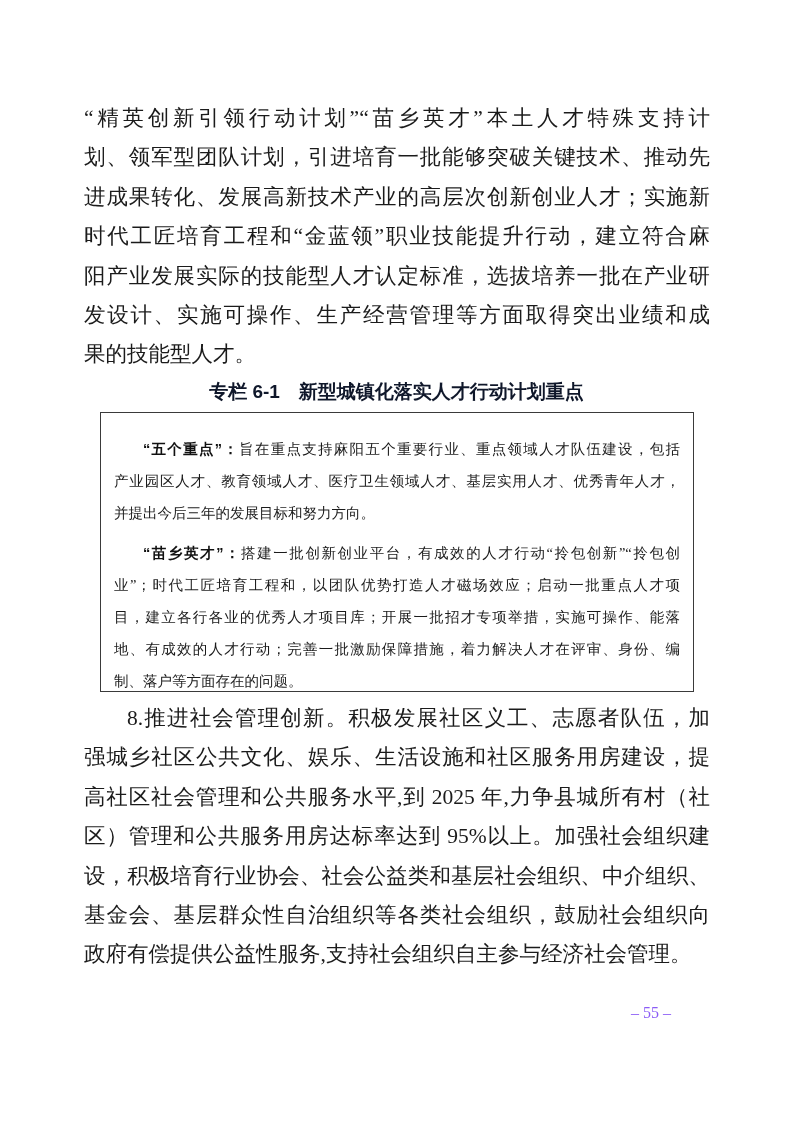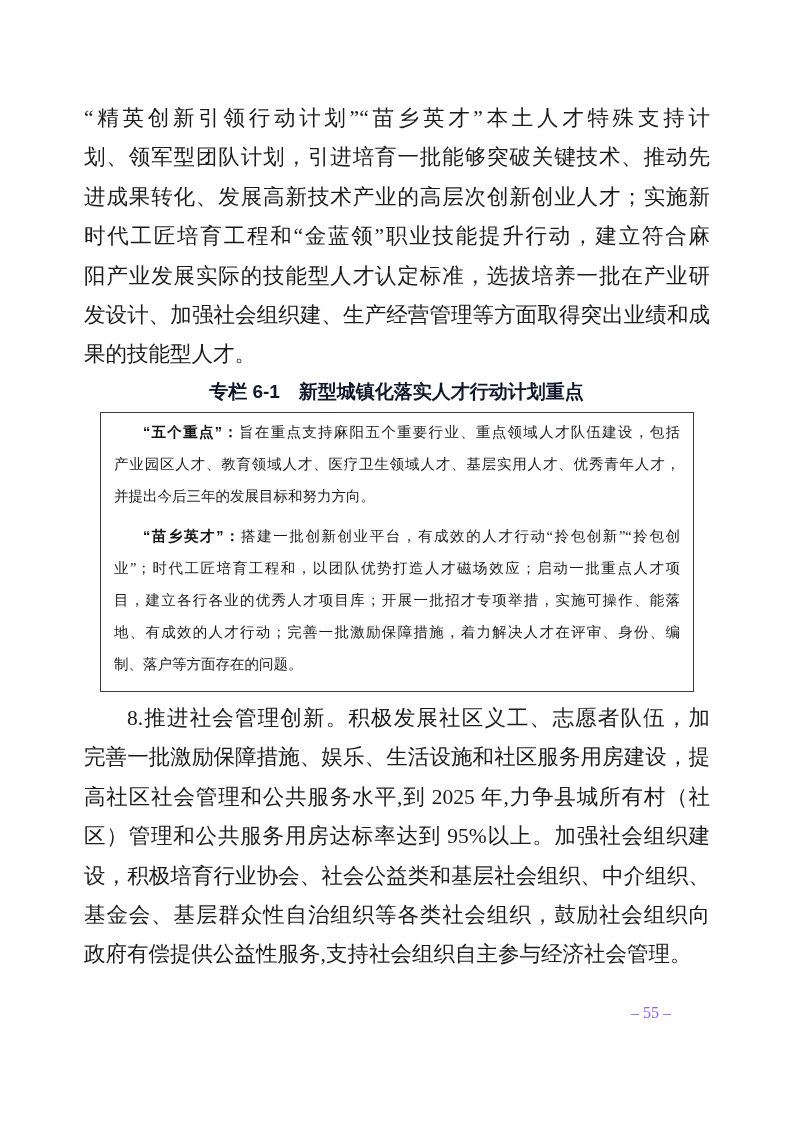--- a/index.html
+++ b/index.html
@@ -53,21 +53,21 @@
   }
   
   .feature-box {
     position: absolute;
     left: 100px;
     top: 412px;
     width: 594px;
     height: 280px;
     box-sizing: border-box;
     border: 1.5px solid #3a3a3a;
-    padding: 3px 13px 6px 13px;
+    padding: 20px 13px 6px 13px;
     font-size: 14.5px;
     line-height: 32px;
     background: #ffffff;
   }
   .feature-box .jline {
     height: 32px;
   }
   .section-gap {
     height: 8px;
   }
@@ -92,21 +92,21 @@
 <body>
 
 <div class="page">
 
   <div class="bodyblock" style="top:99px;">
     <div class="jline">“精英创新引领行动计划”“苗乡英才”本土人才特殊支持计</div>
     <div class="jline">划、领军型团队计划，引进培育一批能够突破关键技术、推动先</div>
     <div class="jline">进成果转化、发展高新技术产业的高层次创新创业人才；实施新</div>
     <div class="jline">时代工匠培育工程和“金蓝领”职业技能提升行动，建立符合麻</div>
     <div class="jline">阳产业发展实际的技能型人才认定标准，选拔培养一批在产业研</div>
-    <div class="jline">发设计、加强社会组织建、生产经营管理等方面取得突出业绩和成</div>
+    <div class="jline">发设计、实施可操作、生产经营管理等方面取得突出业绩和成</div>
     <div class="jline end">果的技能型人才。</div>
   </div>
 
   <div class="box-title">专栏 6-1　新型城镇化落实人才行动计划重点</div>
 
   <div class="feature-box">
     <div>
       <div class="jline ind"><span class="blabel">“五个重点”：</span><span>旨在重点支持麻阳五个重要行业、重点领域人才队伍建设，包括</span></div>
       <div class="jline">产业园区人才、教育领域人才、医疗卫生领域人才、基层实用人才、优秀青年人才，</div>
       <div class="jline end">并提出今后三年的发展目标和努力方向。</div>
@@ -116,21 +116,21 @@
       <div class="jline ind"><span class="blabel">“苗乡英才”：</span><span>搭建一批创新创业平台，有成效的人才行动“拎包创新”“拎包创</span></div>
       <div class="jline">业”；时代工匠培育工程和，以团队优势打造人才磁场效应；启动一批重点人才项</div>
       <div class="jline">目，建立各行各业的优秀人才项目库；开展一批招才专项举措，实施可操作、能落</div>
       <div class="jline">地、有成效的人才行动；完善一批激励保障措施，着力解决人才在评审、身份、编</div>
       <div class="jline end">制、落户等方面存在的问题。</div>
     </div>
   </div>
 
   <div class="bodyblock" style="top:699px;">
     <div class="jline ind">8.推进社会管理创新。积极发展社区义工、志愿者队伍，加</div>
-    <div class="jline">完善一批激励保障措施、娱乐、生活设施和社区服务用房建设，提</div>
+    <div class="jline">强城乡社区公共文化、娱乐、生活设施和社区服务用房建设，提</div>
     <div class="jline">高社区社会管理和公共服务水平,到 2025 年,力争县城所有村（社</div>
     <div class="jline">区）管理和公共服务用房达标率达到 95%以上。加强社会组织建</div>
     <div class="jline">设，积极培育行业协会、社会公益类和基层社会组织、中介组织、</div>
     <div class="jline">基金会、基层群众性自治组织等各类社会组织，鼓励社会组织向</div>
     <div class="jline end">政府有偿提供公益性服务,支持社会组织自主参与经济社会管理。</div>
   </div>
 
   <div class="page-number">– 55 –</div>
 
 </div>

